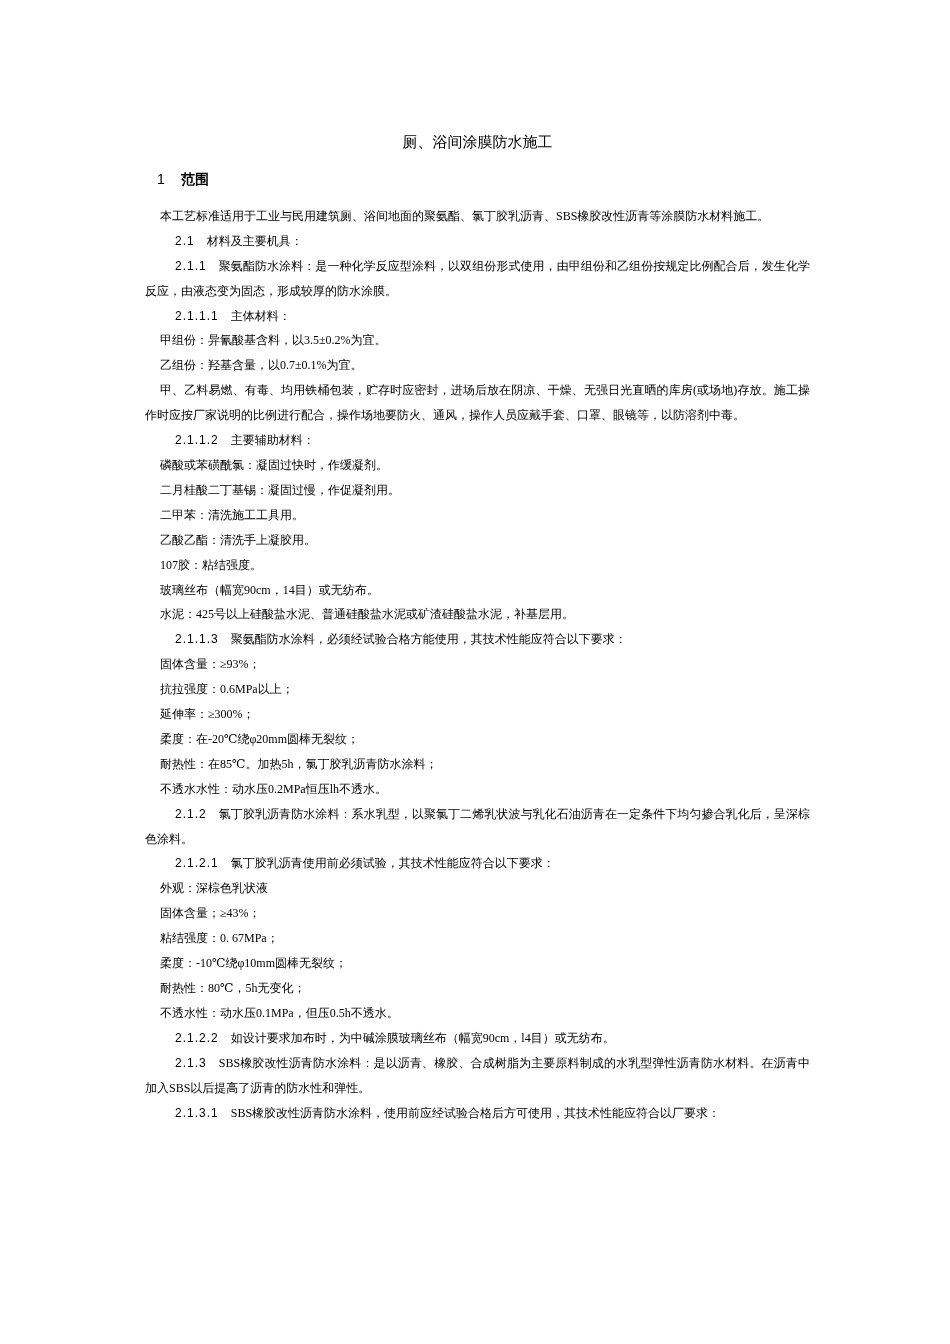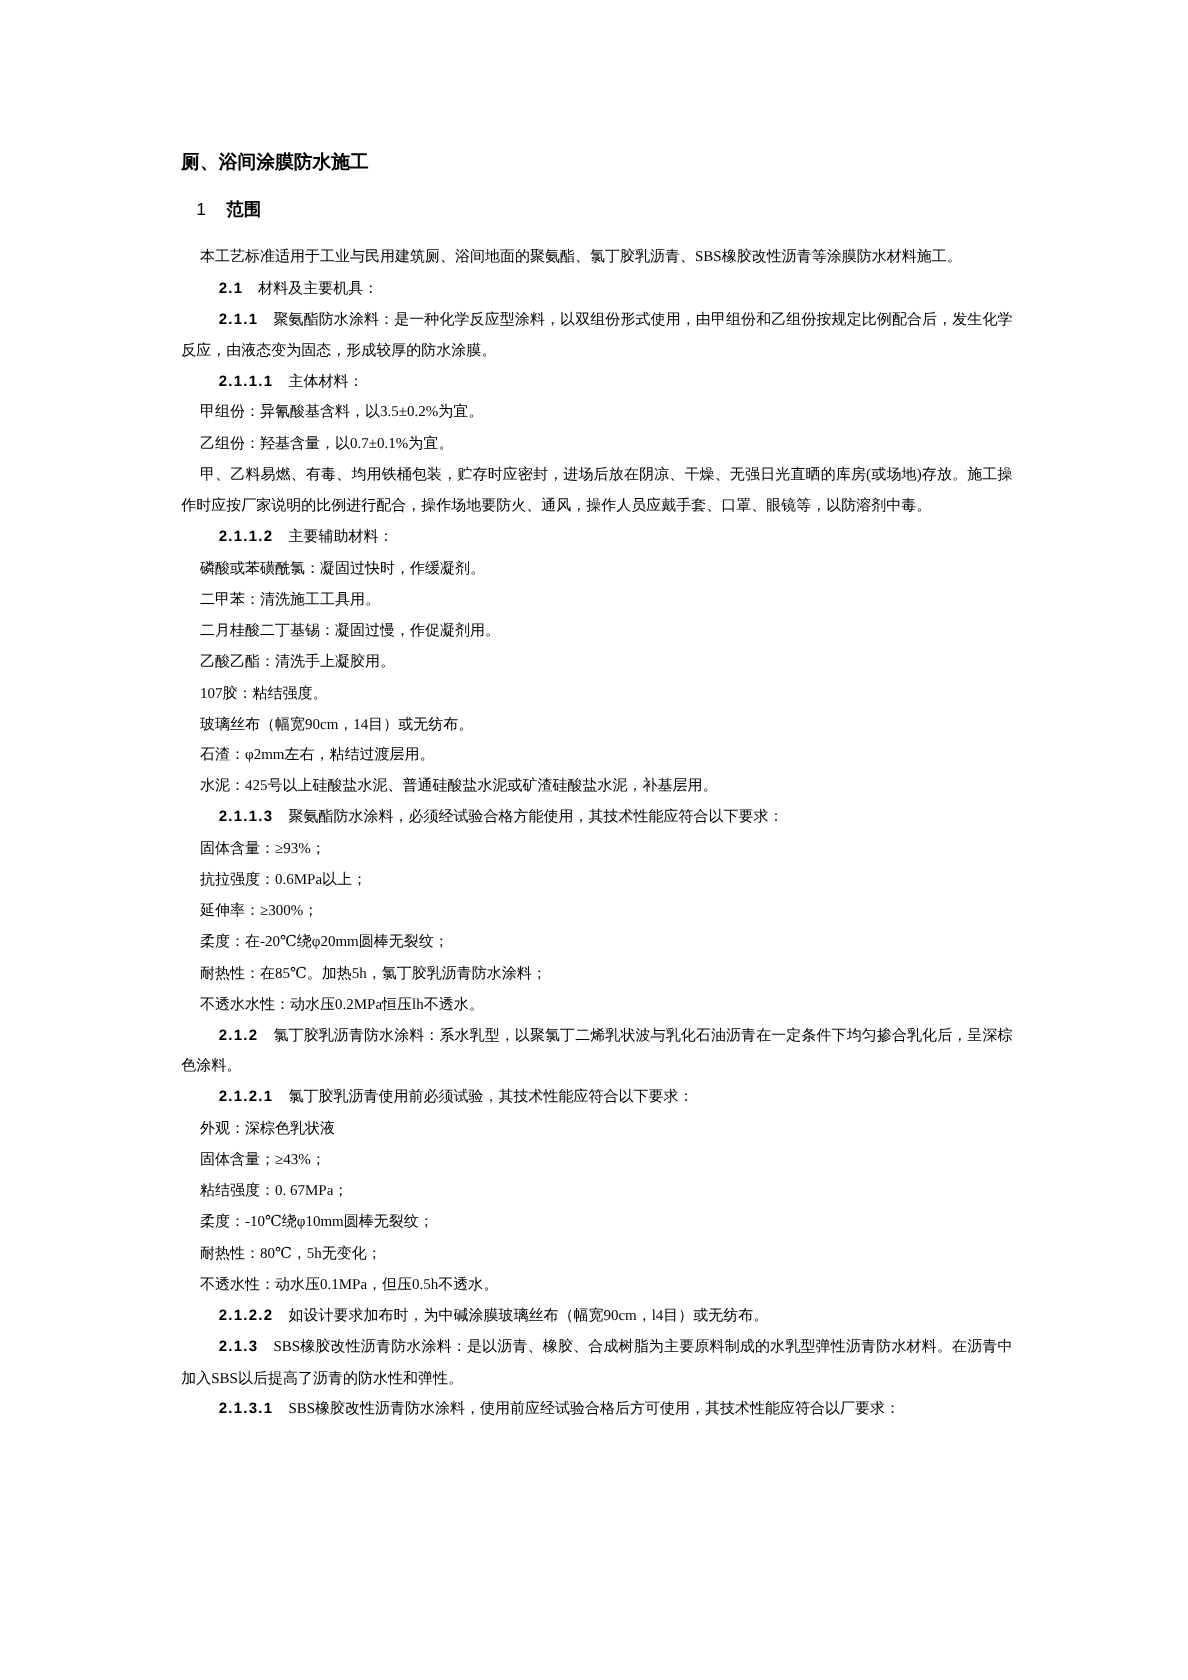--- a/index.html
+++ b/index.html
@@ -15,25 +15,26 @@
       color: #000000;
       font-family: "Liberation Serif", "DejaVu Serif", serif;
     }
     .page {
       position: absolute;
       left: 145px;
       top: 118px;
       width: 665px;
     }
     .title {
+      text-align: center;
       font-size: 15px;
       line-height: 25px;
       height: 25px;
-      margin: 0;
-      font-weight: bold;
+      margin: 12px;
+      font-weight: normal;
     }
     .line {
       font-size: 15px;
       line-height: 24.9px;
       margin: 12px;
       white-space: nowrap;
     }
     .heading {
       font-family: "DejaVu Sans", "Liberation Sans", sans-serif;
       font-weight: bold;
@@ -51,21 +52,20 @@
       margin: 0;
       text-align: justify;
       text-align-last: left;
     }
     .para.first-indent { text-indent: 15px; }
     .secnum {
       font-family: "Liberation Sans", sans-serif;
       letter-spacing: 1px;
       display: inline-block;
       margin-right: 12px;
-      font-weight: bold;
     }
   </style>
 </head>
 <body>
 
 <div class="page">
   <h1 class="title">厕、浴间涂膜防水施工</h1>
 
   <p class="line heading"><span class="num">1</span><span>范围</span></p>
   <p class="para first-indent">本工艺标准适用于工业与民用建筑厕、浴间地面的聚氨酯、氯丁胶乳沥青、SBS橡胶改性沥青等涂膜防水材料施工。</p>
@@ -73,26 +73,25 @@
 
   <div id="items">
       <p class="para first-indent"><span class="secnum">2.1</span><span>材料及主要机具：</span></p>
       <p class="para first-indent"><span class="secnum">2.1.1</span><span>聚氨酯防水涂料：是一种化学反应型涂料，以双组份形式使用，由甲组份和乙组份按规定比例配合后，发生化学反应，由液态变为固态，形成较厚的防水涂膜。</span></p>
       <p class="para first-indent"><span class="secnum">2.1.1.1</span><span>主体材料：</span></p>
       <p class="para first-indent"><span>甲组份：异氰酸基含料，以3.5±0.2%为宜。</span></p>
       <p class="para first-indent"><span>乙组份：羟基含量，以0.7±0.1%为宜。</span></p>
       <p class="para first-indent"><span>甲、乙料易燃、有毒、均用铁桶包装，贮存时应密封，进场后放在阴凉、干燥、无强日光直晒的库房(或场地)存放。施工操作时应按厂家说明的比例进行配合，操作场地要防火、通风，操作人员应戴手套、口罩、眼镜等，以防溶剂中毒。</span></p>
       <p class="para first-indent"><span class="secnum">2.1.1.2</span><span>主要辅助材料：</span></p>
       <p class="para first-indent"><span>磷酸或苯磺酰氯：凝固过快时，作缓凝剂。</span></p>
+      <p class="para first-indent"><span>二月桂酸二丁基锡：凝固过慢，作促凝剂用。</span></p>
       <p class="para first-indent"><span>二甲苯：清洗施工工具用。</span></p>
-      <p class="para first-indent"><span>二月桂酸二丁基锡：凝固过慢，作促凝剂用。</span></p>
       <p class="para first-indent"><span>乙酸乙酯：清洗手上凝胶用。</span></p>
       <p class="para first-indent"><span>107胶：粘结强度。</span></p>
       <p class="para first-indent"><span>玻璃丝布（幅宽90cm，14目）或无纺布。</span></p>
-      <p class="para first-indent"><span>石渣：φ2mm左右，粘结过渡层用。</span></p>
       <p class="para first-indent"><span>水泥：425号以上硅酸盐水泥、普通硅酸盐水泥或矿渣硅酸盐水泥，补基层用。</span></p>
       <p class="para first-indent"><span class="secnum">2.1.1.3</span><span>聚氨酯防水涂料，必须经试验合格方能使用，其技术性能应符合以下要求：</span></p>
       <p class="para first-indent"><span>固体含量：≥93%；</span></p>
       <p class="para first-indent"><span>抗拉强度：0.6MPa以上；</span></p>
       <p class="para first-indent"><span>延伸率：≥300%；</span></p>
       <p class="para first-indent"><span>柔度：在-20℃绕φ20mm圆棒无裂纹；</span></p>
       <p class="para first-indent"><span>耐热性：在85℃。加热5h，氯丁胶乳沥青防水涂料；</span></p>
       <p class="para first-indent"><span>不透水水性：动水压0.2MPa恒压lh不透水。</span></p>
       <p class="para first-indent"><span class="secnum">2.1.2</span><span>氯丁胶乳沥青防水涂料：系水乳型，以聚氯丁二烯乳状波与乳化石油沥青在一定条件下均匀掺合乳化后，呈深棕色涂料。</span></p>
       <p class="para first-indent"><span class="secnum">2.1.2.1</span><span>氯丁胶乳沥青使用前必须试验，其技术性能应符合以下要求：</span></p>

